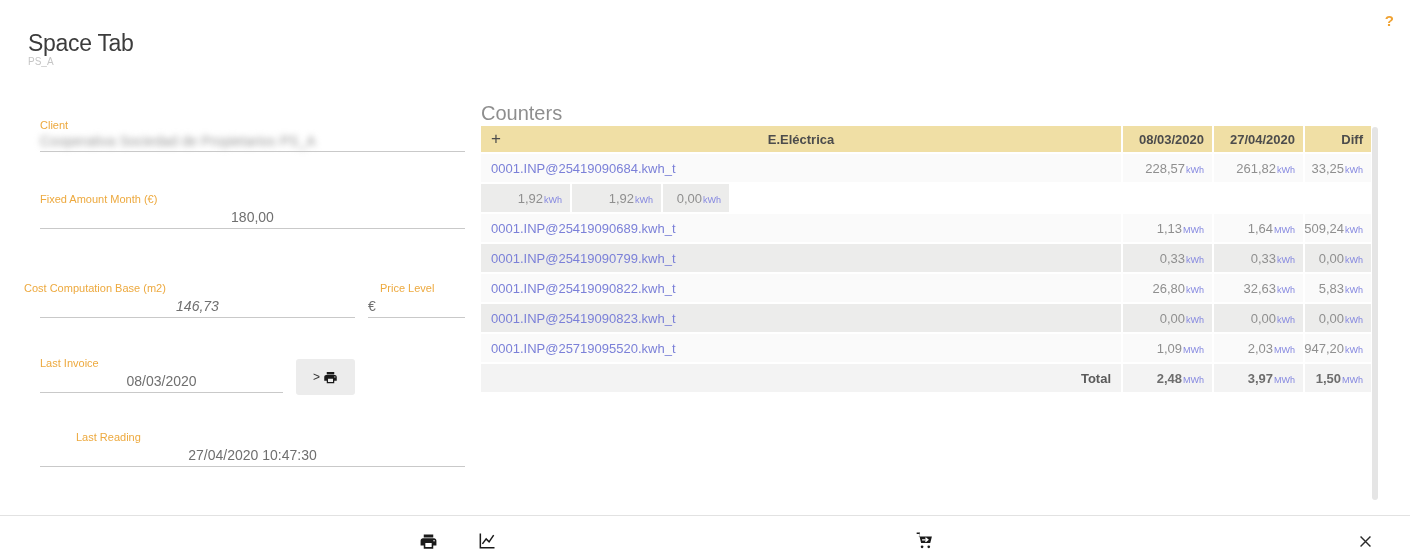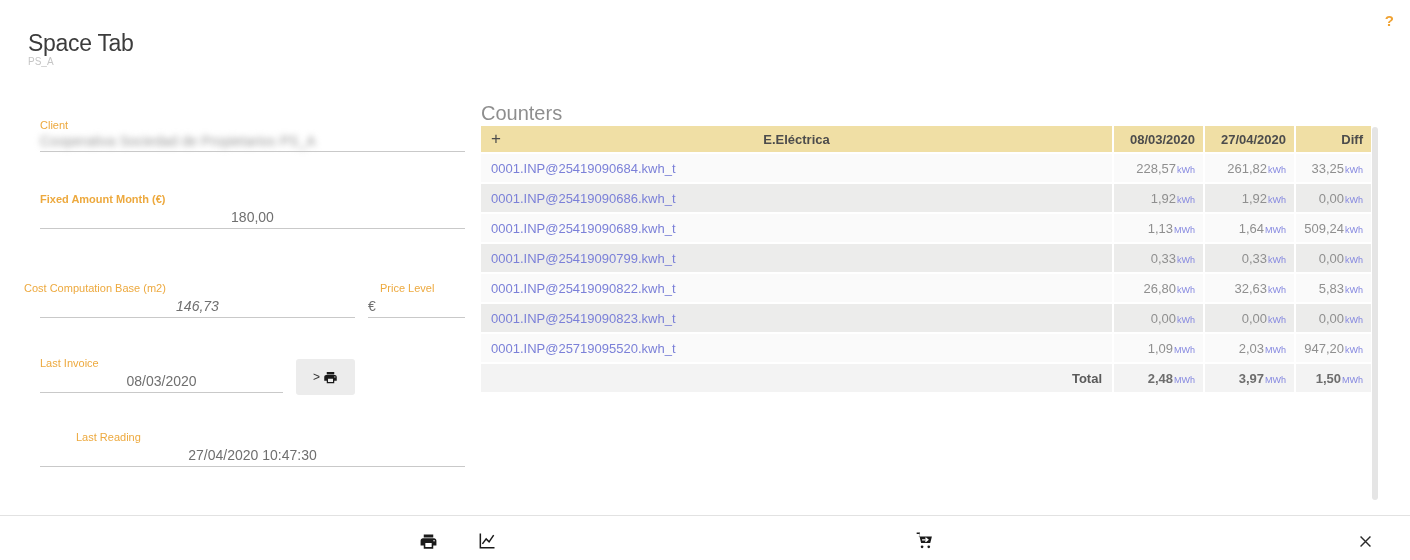--- a/index.html
+++ b/index.html
@@ -28,21 +28,21 @@
   .counters-title { left:481px; top:102px; font-size:20px; color:#8e8e8e; }
   .tbl { left:481px; top:126px; width:890px; }
   .trow { display:flex; gap:2px; margin-bottom:2px; }
   .thead-row { height:26px; margin-bottom:2px; }
   .thead-row .cell { background:#f0dfa5; color:#4c4c4c; font-weight:bold; font-size:13px; }
   .cell { display:flex; align-items:center; }
   .c-name { flex:1; position:relative; justify-content:center; }
   .c-name .plus { position:absolute; left:10px; top:50%; transform:translateY(-50%);
                   font-size:17px; font-weight:normal; color:#4c4c4c; cursor:pointer; }
   .c-v { width:89px; justify-content:flex-end; padding-right:8px; }
-  .c-diff { width:75px; justify-content:flex-end; padding-right:8px; }
+  .c-diff { width:66px; justify-content:flex-end; padding-right:8px; }
   .drow { height:28px; }
   .drow .cell { font-size:13px; }
   .bg-a .cell { background:#fafafa; }
   .bg-b .cell { background:#ececeb; }
   .bg-t .cell { background:#f3f3f3; }
   .drow .c-name { justify-content:flex-start; padding-left:10px; }
   .cname-link { color:#7b80d8; cursor:pointer; font-size:13px; }
   .num { color:#8f8f8f; }
   .unit { font-size:9px; color:#8588e0; margin-left:1px; position:relative; top:2px; }
   .total-row .c-name { justify-content:flex-end; padding-right:10px; }
@@ -59,21 +59,21 @@
 <body>
 
 <div class="abs page-title">Space Tab</div>
 <div class="abs page-subtitle">PS_A</div>
 <div class="abs help-icon">?</div>
 
 <div class="abs f-label" style="left:40px; top:119px;">Client</div>
 <div class="abs f-value blurred" style="left:40px; top:133px; width:360px;">Cooperativa Sociedad de Propietarios PS_A</div>
 <div class="abs f-line" style="left:40px; top:151px; width:425px;"></div>
 
-<div class="abs f-label" style="left:40px; top:193px;font-weight:bold;">Fixed Amount Month (€)</div>
+<div class="abs f-label" style="left:40px; top:193px;">Fixed Amount Month (€)</div>
 <div class="abs f-value" style="left:40px; top:209px; width:425px;">180,00</div>
 <div class="abs f-line" style="left:40px; top:228px; width:425px;"></div>
 
 <div class="abs f-label" style="left:24px; top:282px;">Cost Computation Base (m2)</div>
 <div class="abs f-value" style="left:40px; top:298px; width:315px;font-style:italic;">146,73</div>
 <div class="abs f-line" style="left:40px; top:317px; width:315px;"></div>
 
 <div class="abs f-label" style="left:368px; top:282px;padding-left:12px;">Price Level</div>
 <div class="abs f-value" style="left:368px; top:298px; text-align:left;">€</div>
 <div class="abs f-line" style="left:368px; top:317px; width:97px;"></div>
@@ -125,23 +125,20 @@
         <span class="num">261,82</span>
         <span class="unit">kWh</span>
       </div>
     <div class="cell c-diff">
         <span class="num">33,25</span>
         <span class="unit">kWh</span>
       </div>
   </div>
 
   <div class="trow drow bg-b">
-    <div class="cell c-name">
-        <span class="cname-link">0001.INP@25419090686.kwh_t</span>
-      </div>
     <div class="cell c-v">
         <span class="num">1,92</span>
         <span class="unit">kWh</span>
       </div>
     <div class="cell c-v">
         <span class="num">1,92</span>
         <span class="unit">kWh</span>
       </div>
     <div class="cell c-diff">
         <span class="num">0,00</span>

